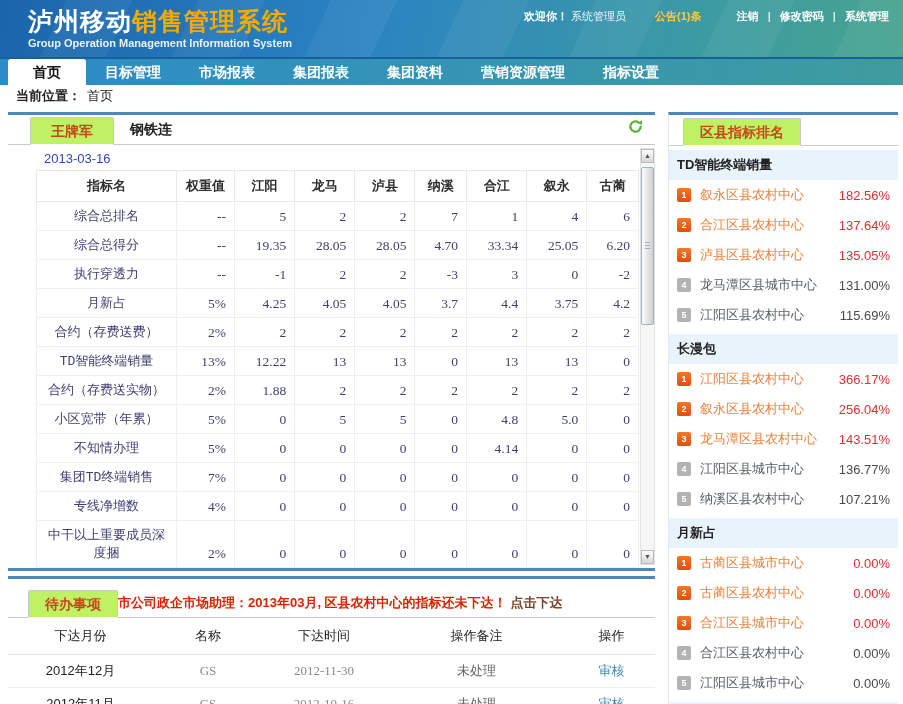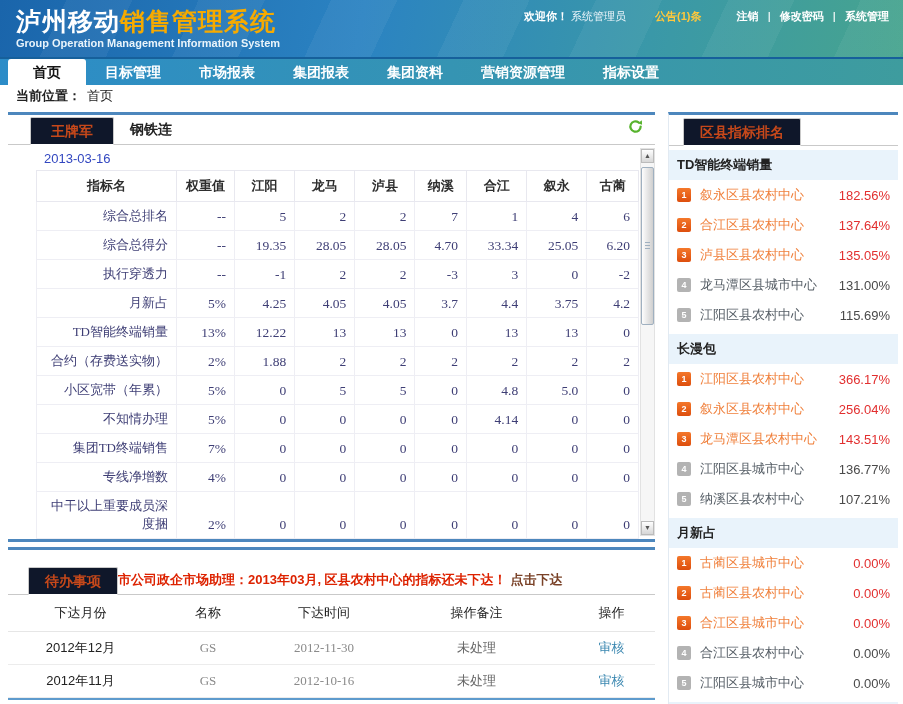--- a/index.html
+++ b/index.html
@@ -4,21 +4,21 @@
 <style>
   * { box-sizing: border-box; margin: 0; padding: 0; }
   html,body { width:903px; height:704px; overflow:hidden; background:#fff;
     font-family:"Liberation Sans","DejaVu Sans",sans-serif; font-size:13px; color:#333; }
 
   
   .header { height:57px; position:relative; overflow:hidden;
     background:linear-gradient(100deg,#1a65ab 0%,#2b83c2 40%,#3a98a8 72%,#47a48e 100%); }
   .header::after { content:""; position:absolute; inset:0;
     background:repeating-linear-gradient(115deg, rgba(255,255,255,0) 0 60px, rgba(255,255,255,0.05) 60px 120px); }
-  .logo { position:absolute; left:16px; top:7px; z-index:2; }
+  .logo { position:absolute; left:28px; top:7px; z-index:2; }
   .logo-title { font-size:25px; font-weight:bold; color:#fff; letter-spacing:1px; line-height:28px; }
   .logo-title .accent { color:#f6aa00; }
   .logo-sub { font-size:11px; font-weight:bold; color:#e9f4fb; margin-top:2px; }
   .header-right { position:absolute; right:8px; top:9px; z-index:2; font-size:11px; font-weight:bold; color:#fff; white-space:nowrap; }
   .header-right .user { font-weight:normal; color:#eef6fb; margin-right:26px; }
   .header-right .announce { color:#ffc83c; margin-right:26px; cursor:pointer; }
   .header-right .hlink { cursor:pointer; margin:0 6px; }
   .header-right .sep { opacity:.8; }
 
   
@@ -33,21 +33,21 @@
 
   
   .main { display:flex; align-items:flex-start; padding:5px 5px 0 8px; }
   .left-col { width:647px; }
   .right-col { width:230px; margin-left:13px; border-left:1px solid #e2eaf2;
     border-top:3px solid #4d87bd; min-height:592px; }
 
   
   .tabrow { height:30px; border-bottom:1px solid #c9c9c9; display:flex; align-items:flex-end; }
   .tab { height:28px; line-height:27px; padding:0 16px; font-size:14px; font-weight:bold; cursor:pointer; }
-  .tab.active { background:#0f172a; border:1px solid #c9c9c9; border-bottom:1px solid #fff;
+  .tab.active { background:#bef264; border:1px solid #c9c9c9; border-bottom:1px solid #fff;
     color:#c6481a; margin-bottom:-1px; border-radius:2px 2px 0 0; min-width:84px; text-align:center; }
   .tab.plain { color:#222; }
 
   
   .left-top-panel { border-top:3px solid #4d87bd; border-bottom:3px solid #4d87bd; }
   .left-top-panel .tab.active { margin-left:22px; }
   .refresh { margin-left:auto; margin-right:12px; margin-bottom:7px; cursor:pointer; }
 
   .scroll-area { position:relative; padding-right:16px;padding-left:28px; }
   .date-row { padding:6px 8px 4px; color:#3247c0; font-size:13px; }
@@ -59,25 +59,25 @@
   .sb-up { top:0; } .sb-down { bottom:0; }
   .sb-thumb { position:absolute; left:0; right:0; top:18px; height:158px; cursor:pointer;
     background:linear-gradient(90deg,#fdfdfd,#cfcfcf); border:1px solid #9fb0c0; border-radius:2px; }
   .sb-thumb::after { content:""; position:absolute; left:3px; right:3px; top:50%; height:8px; margin-top:-4px;
     background:repeating-linear-gradient(#9fb0c0 0 1px, transparent 1px 3px); }
 
   .main-table { width:100%; border-collapse:collapse; font-size:13px; border:1px solid #dcdfe8; }
   .main-table th { font-weight:bold; color:#2e2e2e; padding:6px 4px; border:1px solid #e8e8ef; text-align:center; }
   .main-table td { padding:5px 8px; border:1px solid #eeeef4; color:#3e3e75; text-align:right;
     vertical-align:bottom; font-family:"Liberation Serif",serif; font-size:13.5px; }
-  .main-table td.c-name { text-align:right; font-family:Liberation Serif, serif; font-size:13px; }
+  .main-table td.c-name { text-align:center; font-family:Liberation Mono, monospace; font-size:13px; }
 
   
   .todo-panel { border-top:3px solid #4d87bd; margin-top:5px; border-bottom:2px solid #5e9bcd; }
-  .todo-head { height:45px; border-bottom:1px solid #c9c9c9; display:flex; align-items:flex-end; }
+  .todo-head { height:39px; border-bottom:1px solid #c9c9c9; display:flex; align-items:flex-end; }
   .todo-head .tab.active { margin-left:20px; }
   .todo-notice { line-height:29px; font-size:13px; font-weight:bold; color:#dd2200; white-space:nowrap; }
   .todo-notice .notice-link { color:#7a4228; margin-left:4px; cursor:pointer; }
   .todo-table { width:100%; border-collapse:collapse; font-size:13px; text-align:center; }
   .todo-table th { padding:9px 4px; font-weight:normal; color:#222; border-bottom:1px solid #e6e6e6; }
   .todo-table td { padding:7px 4px; border-bottom:1px solid #ececec; color:#8a8a8a;
     font-family:"Liberation Serif",serif; font-size:13px; }
   .todo-table td.t-month { color:#222; font-family:"Liberation Sans","DejaVu Sans",sans-serif; }
   .todo-table td.t-remark { color:#666; font-family:"Liberation Sans","DejaVu Sans",sans-serif; }
   .audit-link { color:#3a87b0; cursor:pointer; font-family:"Liberation Sans","DejaVu Sans",sans-serif; }
@@ -216,20 +216,31 @@
                 <td class="c-num">5%</td>
                 <td class="c-num">4.25</td>
                 <td class="c-num">4.05</td>
                 <td class="c-num">4.05</td>
                 <td class="c-num">3.7</td>
                 <td class="c-num">4.4</td>
                 <td class="c-num">3.75</td>
                 <td class="c-num">4.2</td>
               </tr>
 
+              <tr>
+                <td class="c-name">合约（存费送费）</td>
+                <td class="c-num">2%</td>
+                <td class="c-num">2</td>
+                <td class="c-num">2</td>
+                <td class="c-num">2</td>
+                <td class="c-num">2</td>
+                <td class="c-num">2</td>
+                <td class="c-num">2</td>
+                <td class="c-num">2</td>
+              </tr>
 
               <tr>
                 <td class="c-name">TD智能终端销量</td>
                 <td class="c-num">13%</td>
                 <td class="c-num">12.22</td>
                 <td class="c-num">13</td>
                 <td class="c-num">13</td>
                 <td class="c-num">0</td>
                 <td class="c-num">13</td>
                 <td class="c-num">13</td>

